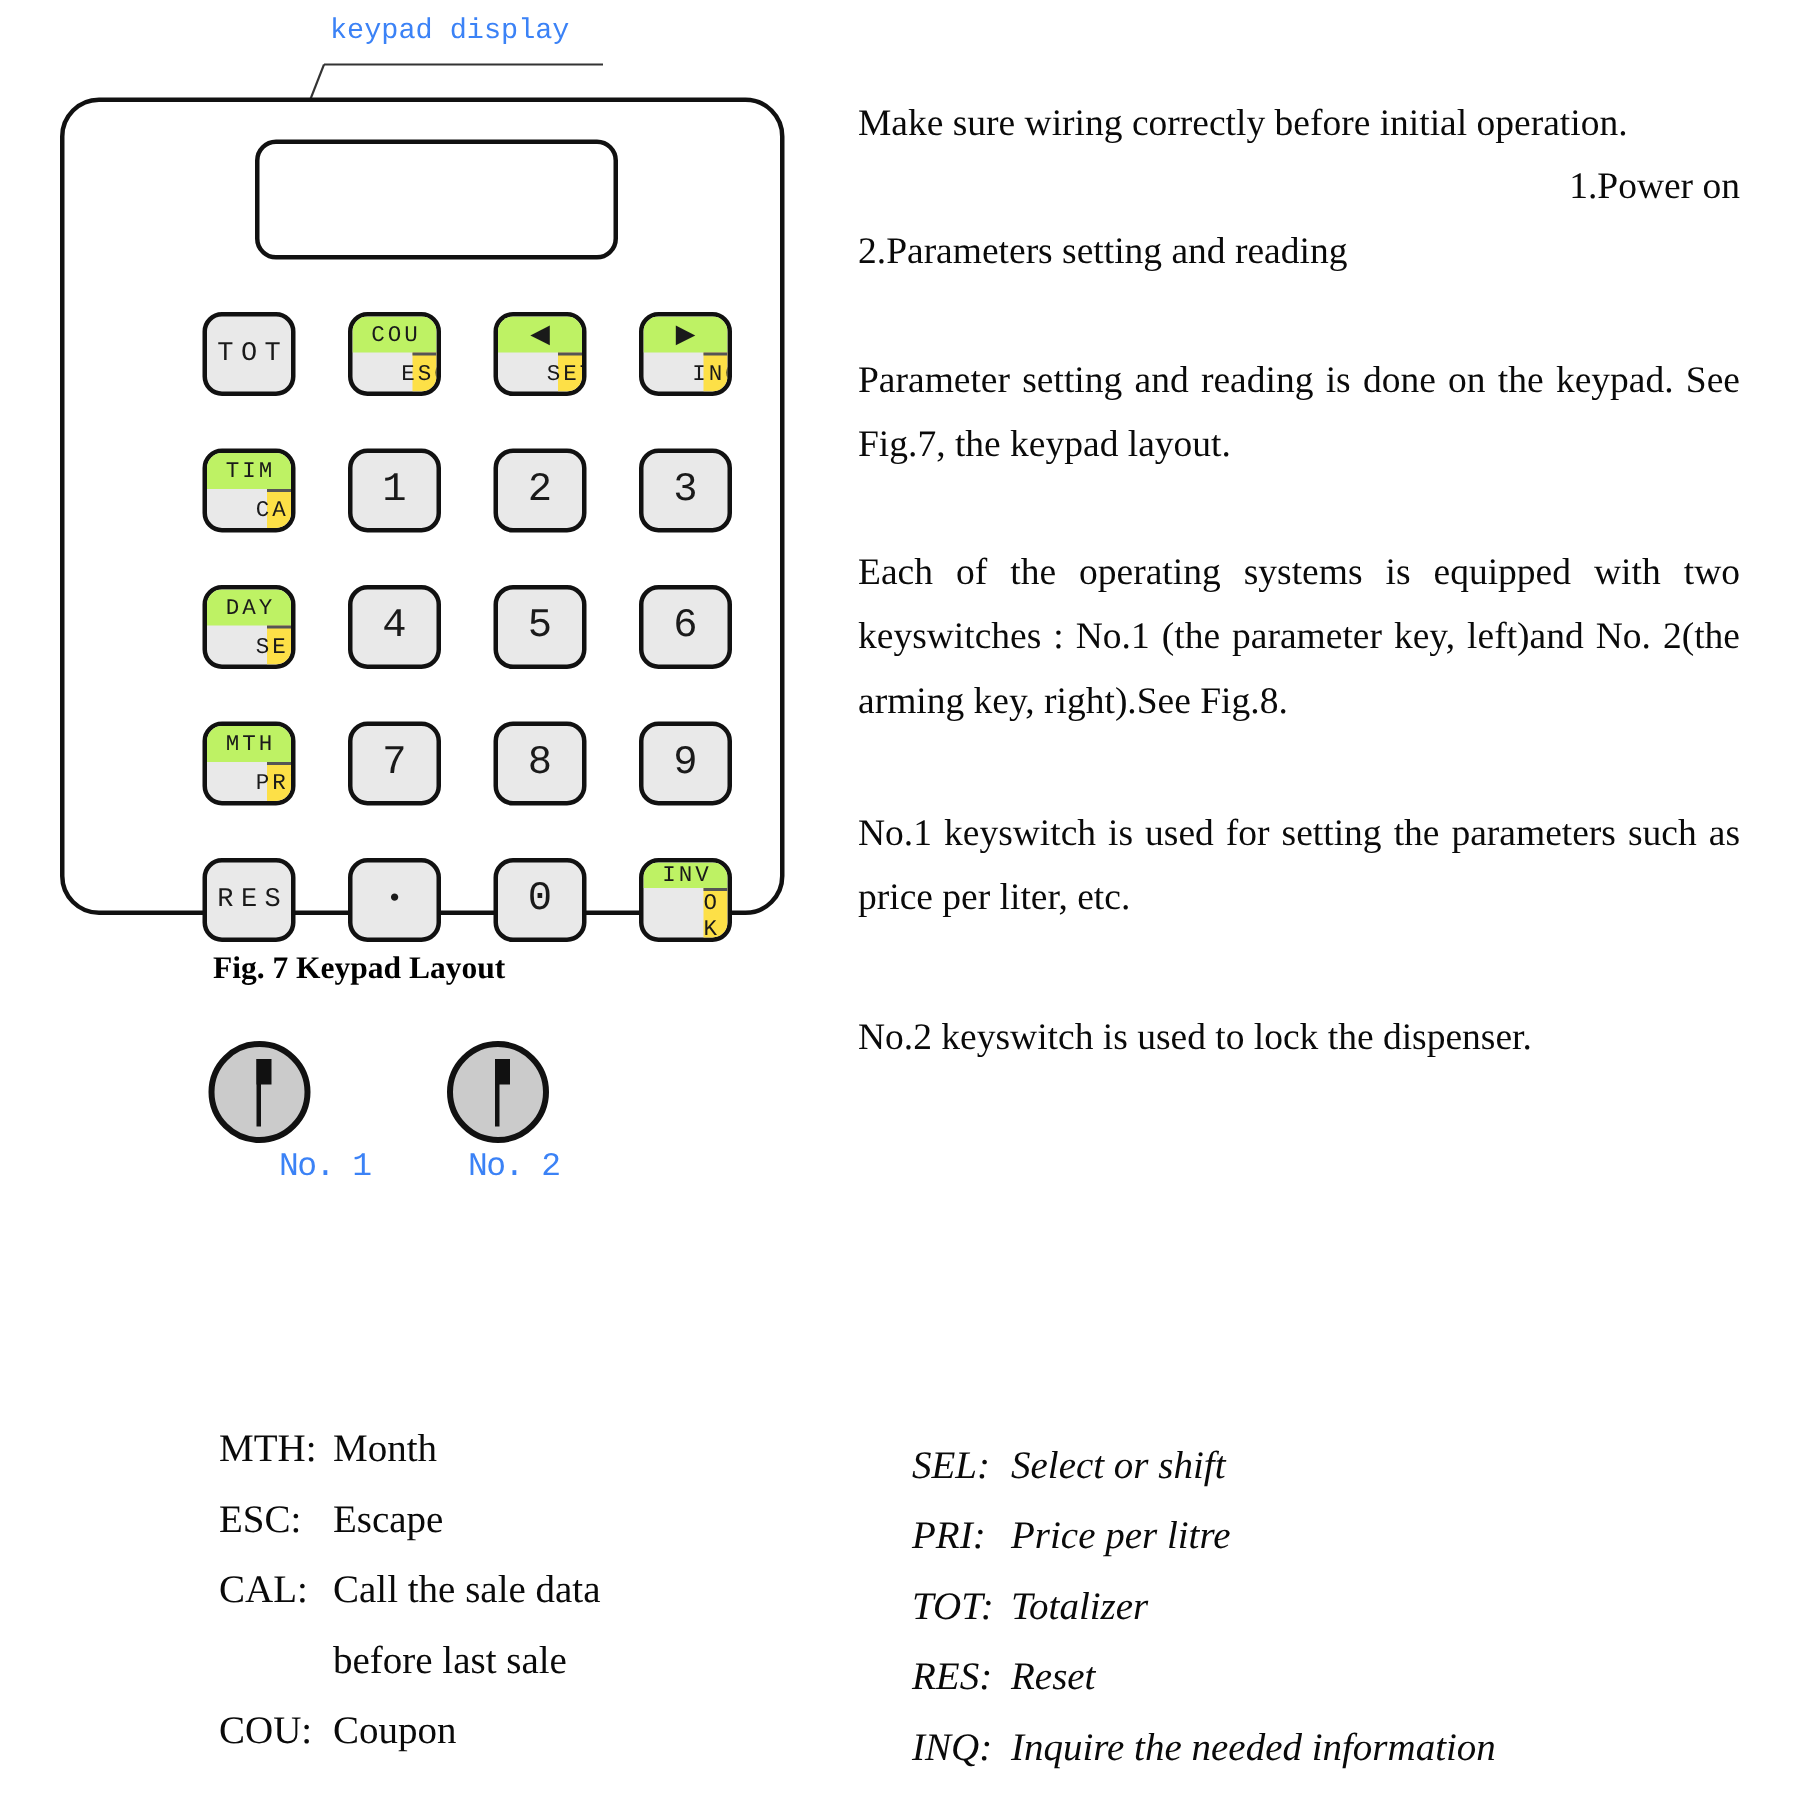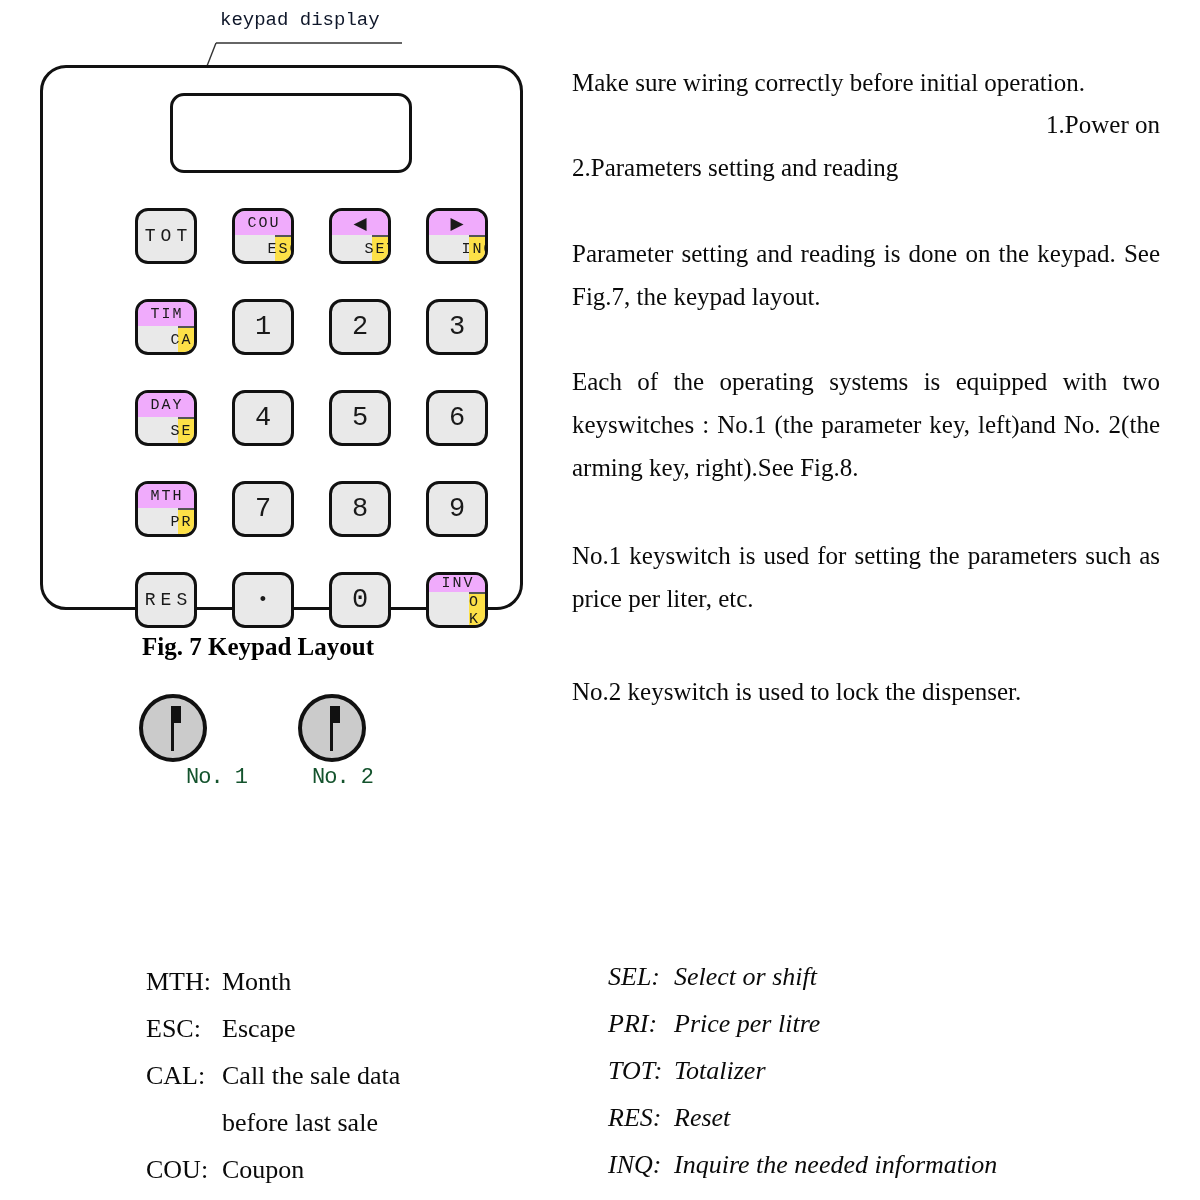--- a/index.html
+++ b/index.html
@@ -1,72 +1,72 @@
 <!DOCTYPE html>
 <html><head>
 <meta charset="utf-8">
 <style>
   html,body{margin:0;padding:0;background:#fff;}
   .page{position:relative;width:1200px;height:1200px;background:#ffffff;overflow:hidden;
         font-family:"Liberation Serif", serif;color:#0a0a0a;}
 
   
   .callout-label{position:absolute;left:220px;top:9px;
-    font-family:"Liberation Mono", monospace;font-size:19px;color:#0f172a;letter-spacing:0px;}
+    font-family:"Liberation Mono", monospace;font-size:19px;color:#3b82f6;letter-spacing:0px;}
   .leader-svg{position:absolute;left:0;top:0;}
 
   
   .panel{position:absolute;left:40px;top:65px;width:483px;height:545px;
     border:3px solid #111;border-radius:26px;background:#fff;box-sizing:border-box;}
   .display{position:absolute;left:170px;top:93px;width:242px;height:80px;
     border:3px solid #111;border-radius:14px;background:#fff;box-sizing:border-box;}
 
   .keys{position:absolute;left:135px;top:208px;display:grid;
     grid-template-columns:repeat(4,62px);grid-auto-rows:56px;column-gap:18px;row-gap:20px;gap:35px;}
   .key{border:3.5px solid #111;border-radius:13px;background:#e9e9e9;box-sizing:border-box;
     display:flex;align-items:center;justify-content:center;
     font-family:"Liberation Mono", monospace;color:#1a1a1a;overflow:hidden;}
   .key.split{flex-direction:column;align-items:stretch;justify-content:stretch;padding:0;}
   .half{flex:1;display:flex;align-items:center;justify-content:center;}
-  .half.top{background:#f0abfc;}
+  .half.top{background:#bef264;}
   .half.bot{background:#fde047;border-top:2px solid #555;margin-left:40px;}
   .klabel{font-size:15px;letter-spacing:2px;margin-right:-2px;}
   .klabel.wide{font-size:18px;letter-spacing:5px;margin-right:-5px;}
   .klabel.num{font-size:27px;letter-spacing:0;margin-right:0;}
   .klabel.dot{font-size:18px;letter-spacing:0;margin-right:0;}
   .klabel.arrow{font-family:"DejaVu Sans", sans-serif;font-size:17px;letter-spacing:0;margin-right:0;}
 
   
   .fig-caption{position:absolute;font-weight:bold;color:#000;white-space:pre;}
-  #fig7-caption{left:142px;top:633px;font-size:25px;}
+  #fig7-caption{left:142px;top:633px;font-size:21px;}
   #fig8-caption{left:142px;top:825px;font-size:28px;}
 
   
   .switch{position:absolute;width:60px;height:60px;border:4px solid #111;border-radius:50%;
     background:#cbcbcb;box-sizing:content-box;}
   #switch-1{left:139px;top:694px;}
   #switch-2{left:298px;top:694px;}
   .slot-thin{position:absolute;left:28px;top:8px;width:3px;height:45px;background:#111;}
   .slot-thick{position:absolute;left:28px;top:8px;width:10px;height:17px;background:#111;}
   .switch-label{position:absolute;font-family:"Liberation Mono", monospace;
-    font-size:22px;letter-spacing:-1px;color:#14532d;}
+    font-size:22px;letter-spacing:-1px;color:#3b82f6;}
   #switch-label-1{left:186px;top:765px;}
   #switch-label-2{left:312px;top:765px;}
 
   
   .instructions{position:absolute;left:572px;top:0;width:590px;font-size:25px;line-height:43px;}
   .instructions p{position:absolute;margin:0;width:588px;}
   .instructions p.jus{text-align:justify;}
   .instructions p.one{white-space:nowrap;}
   #p1{top:61px;} #p2{top:103px;text-align:right;} #p3{top:146px;}
   #p4{top:232px;} #p5{top:360px;} #p6{top:534px;} #p7{top:670px;}
 
   
   .legend{position:absolute;font-size:26px;color:#0a0a0a;}
-  #legend-left{left:146px;top:946px;margin-top:16px;}
+  #legend-left{left:146px;top:946px;}
   #legend-right{left:608px;top:957px;font-style:italic;}
   .def-line{display:flex;height:47px;line-height:40px;align-items:flex-start;}
   #legend-left .abbr{width:76px;flex:0 0 76px;}
   #legend-right .abbr{width:66px;flex:0 0 66px;}
   .def{white-space:nowrap;text-align:center;}
 </style>
 </head>
 <body>
 
 <div class="page">

